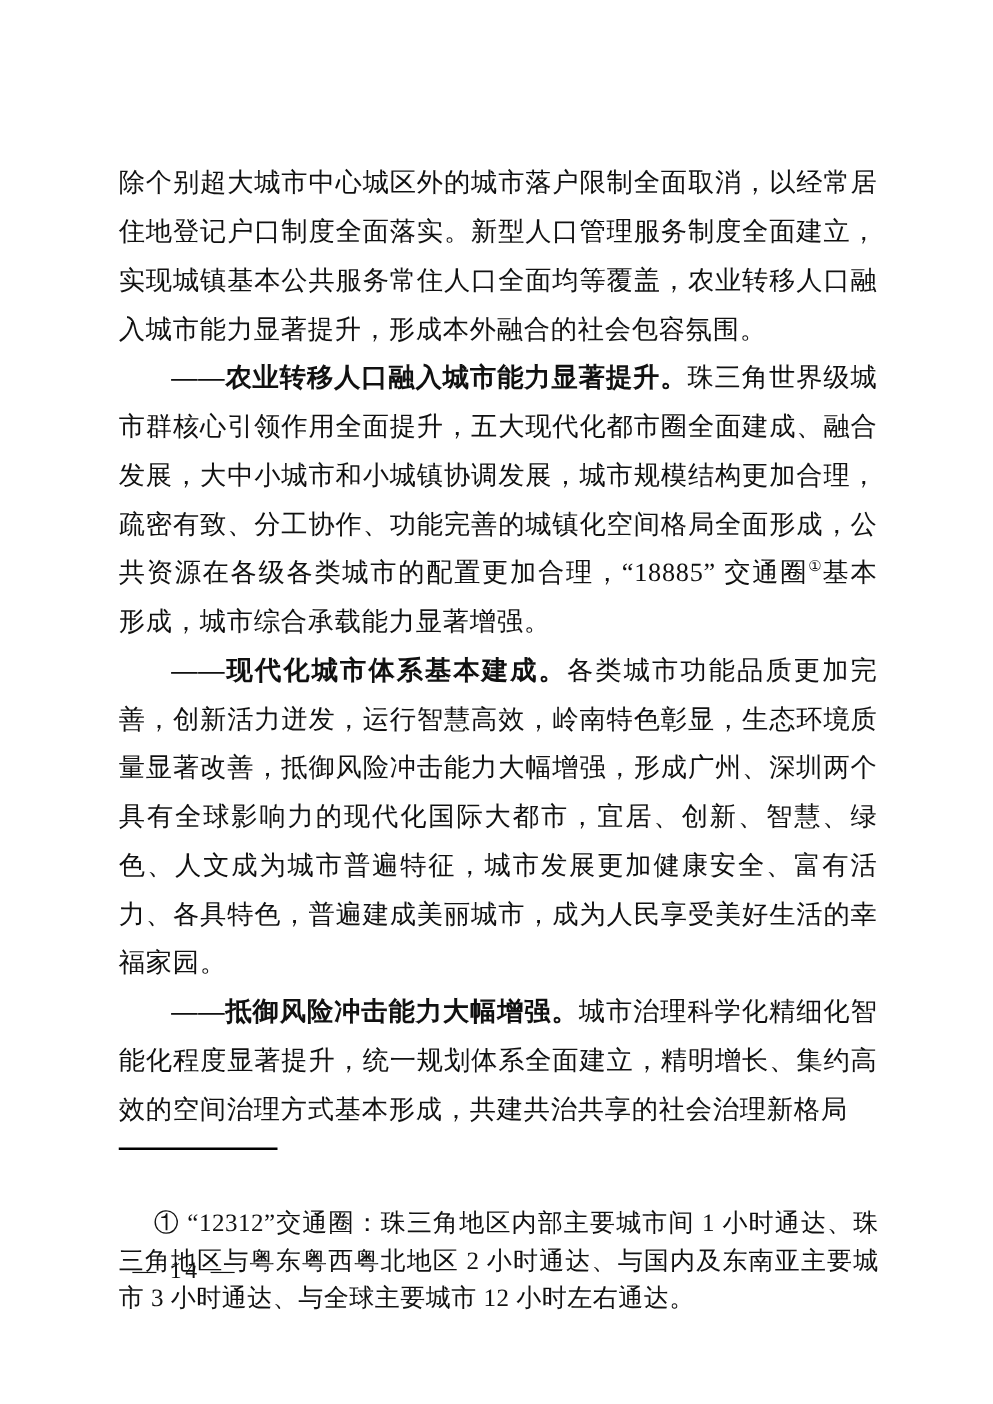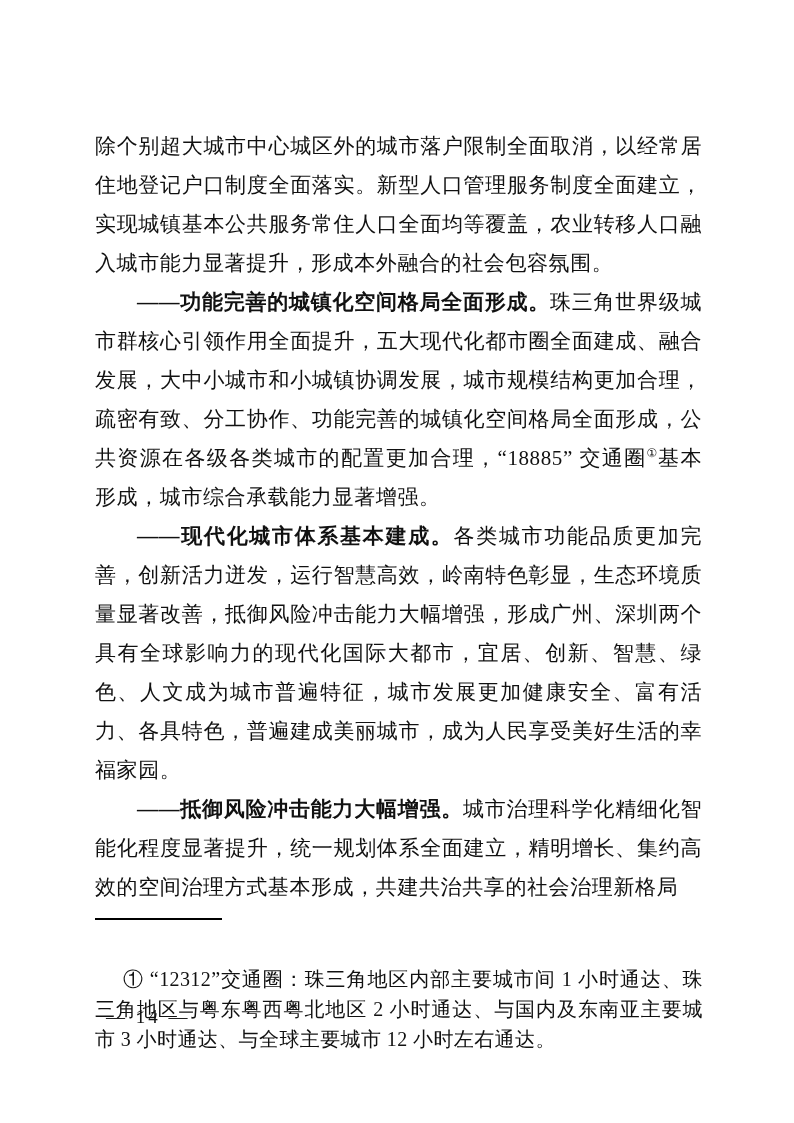--- a/index.html
+++ b/index.html
@@ -62,21 +62,21 @@
     white-space: pre;
   }
 </style>
 </head>
 <body>
 
 <div class="page">
 
   <div class="body-text">
       <p><span>除个别超大城市中心城区外的城市落户限制全面取消，以经常居住地登记户口制度全面落实。新型人口管理服务制度全面建立，实现城镇基本公共服务常住人口全面均等覆盖，农业转移人口融入城市能力显著提升，形成本外融合的社会包容氛围。</span></p>
-      <p class="indent"><span class="bold">——功能完善的城镇化空间格局全面形成。</span><span>珠三角世界级城市群核心引领作用全面提升，五大现代化都市圈全面建成、融合发展，大中小城市和小城镇协调发展，城市规模结构更加合理，疏密有致、分工协作、功能完善的城镇化空间格局全面形成，公共资源在各级各类城市的配置更加合理，“18885” 交通圈</span><sup class="fnref">①</sup><span>基本形成，城市综合承载能力显著增强。</span></p>
+      <p class="indent"><span class="bold">——农业转移人口融入城市能力显著提升。</span><span>珠三角世界级城市群核心引领作用全面提升，五大现代化都市圈全面建成、融合发展，大中小城市和小城镇协调发展，城市规模结构更加合理，疏密有致、分工协作、功能完善的城镇化空间格局全面形成，公共资源在各级各类城市的配置更加合理，“18885” 交通圈</span><sup class="fnref">①</sup><span>基本形成，城市综合承载能力显著增强。</span></p>
       <p class="indent"><span class="bold">——现代化城市体系基本建成。</span><span>各类城市功能品质更加完善，创新活力迸发，运行智慧高效，岭南特色彰显，生态环境质量显著改善，抵御风险冲击能力大幅增强，形成广州、深圳两个具有全球影响力的现代化国际大都市，宜居、创新、智慧、绿色、人文成为城市普遍特征，城市发展更加健康安全、富有活力、各具特色，普遍建成美丽城市，成为人民享受美好生活的幸福家园。</span></p>
       <p class="indent"><span class="bold">——抵御风险冲击能力大幅增强。</span><span>城市治理科学化精细化智能化程度显著提升，统一规划体系全面建立，精明增长、集约高效的空间治理方式基本形成，共建共治共享的社会治理新格局</span></p>
     </div>
 
   <div class="footnote-sep"></div>
 
   <div class="footnote">
     <span>① “12312”交通圈：珠三角地区内部主要城市间 1 小时通达、珠三角地区与粤东粤西粤北地区 2 小时通达、与国内及东南亚主要城市 3 小时通达、与全球主要城市 12 小时左右通达。</span>
   </div>
 

